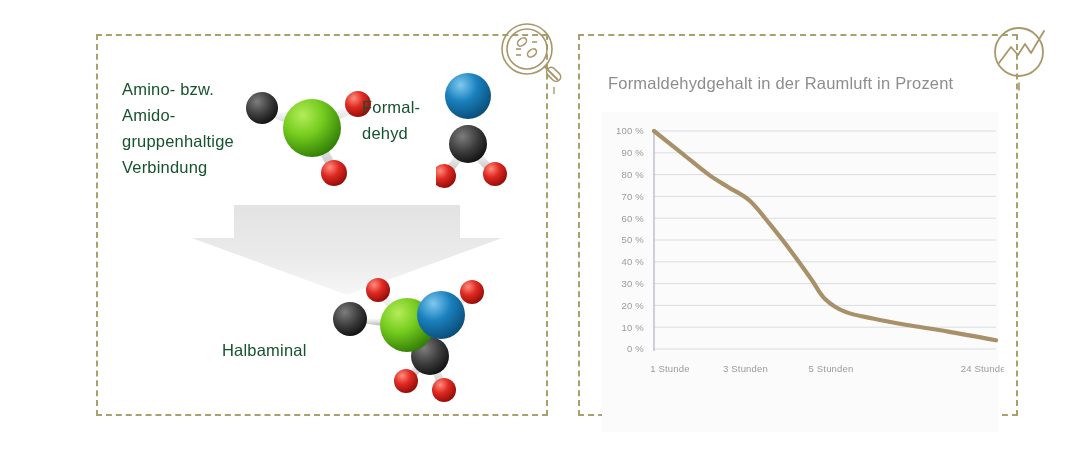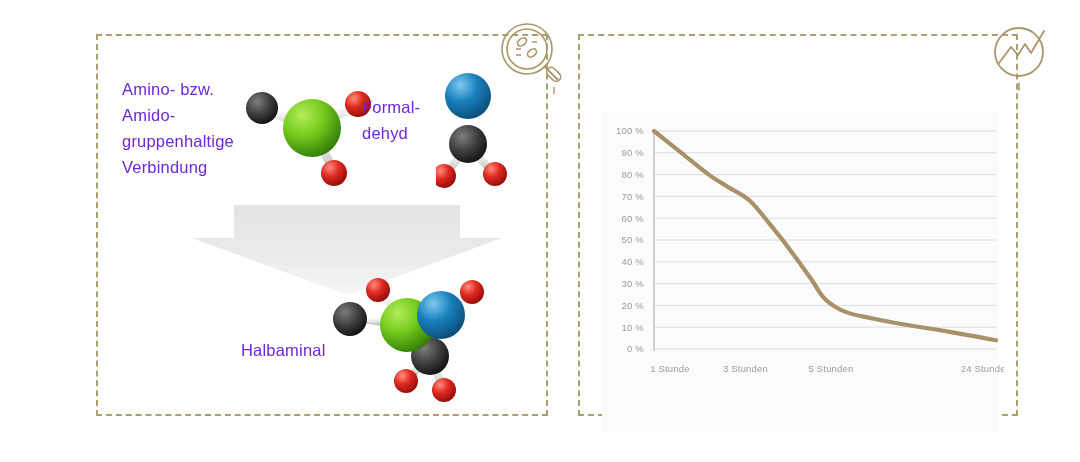--- a/index.html
+++ b/index.html
@@ -40,42 +40,41 @@
     position: absolute;
     width: 76px;
     height: 76px;
   }
   #icon-magnifier { left: 496px; top: 18px; }
   #icon-trend     { left: 986px; top: 16px; }
 
   
   .body-text {
     position: absolute;
-    color: #6d28d9;
+    color: #14532d;
     font-size: 16.5px;
     line-height: 26px;
     font-weight: 400;
     letter-spacing: 0.2px;
     white-space: pre-line;
   }
   #label-reactant {
     left: 122px;
     top: 76px;
     width: 150px;
   }
   #label-formaldehyde {
     left: 362px;
     top: 94px;
     width: 90px;
   }
   #label-halbaminal {
     left: 222px;
     top: 337px;
     width: 160px;
-    margin-left: 19px;
   }
 
   
   .mol {
     position: absolute;
   }
 
   
   #reaction-arrow {
     position: absolute;
@@ -241,20 +240,21 @@
 <svg class="badge-icon" id="icon-trend" viewBox="0 0 76 76">
   <g fill="none" stroke="#a9976b" stroke-width="1.8" stroke-linecap="round" stroke-linejoin="round">
     <circle cx="33" cy="36" r="24"></circle>
     <path d="M13 47 L25 31 L32 39 L39 28 L45 37 L58 15"></path>
     <line x1="33" y1="67" x2="33" y2="74" stroke-width="1.6"></line>
   </g>
 </svg>
 
 <div id="chart-wrap">
   <div id="chart-plot-bg"></div>
+  <div id="chart-title">Formaldehydgehalt in der Raumluft in Prozent</div>
   <svg id="chart-svg" viewBox="0 0 412 330">
     <g id="grid-lines">
         <line x1="62" x2="404" y1="69" y2="69" stroke="#d9dde3" stroke-width="1"></line>
         <line x1="62" x2="404" y1="90.79999999999998" y2="90.79999999999998" stroke="#d9dde3" stroke-width="1"></line>
         <line x1="62" x2="404" y1="112.6" y2="112.6" stroke="#d9dde3" stroke-width="1"></line>
         <line x1="62" x2="404" y1="134.4" y2="134.4" stroke="#d9dde3" stroke-width="1"></line>
         <line x1="62" x2="404" y1="156.20000000000002" y2="156.20000000000002" stroke="#d9dde3" stroke-width="1"></line>
         <line x1="62" x2="404" y1="178" y2="178" stroke="#d9dde3" stroke-width="1"></line>
         <line x1="62" x2="404" y1="199.8" y2="199.8" stroke="#d9dde3" stroke-width="1"></line>
         <line x1="62" x2="404" y1="221.60000000000002" y2="221.60000000000002" stroke="#d9dde3" stroke-width="1"></line>

